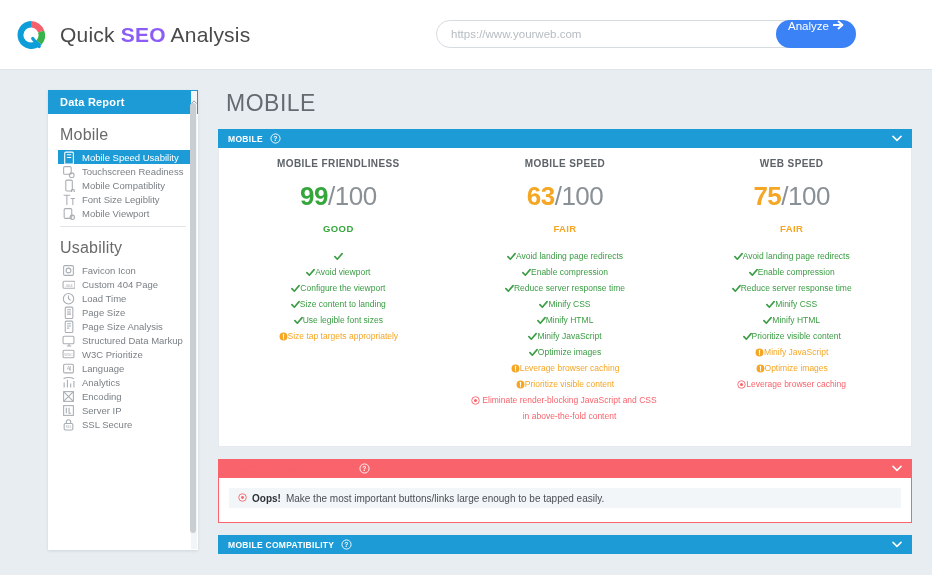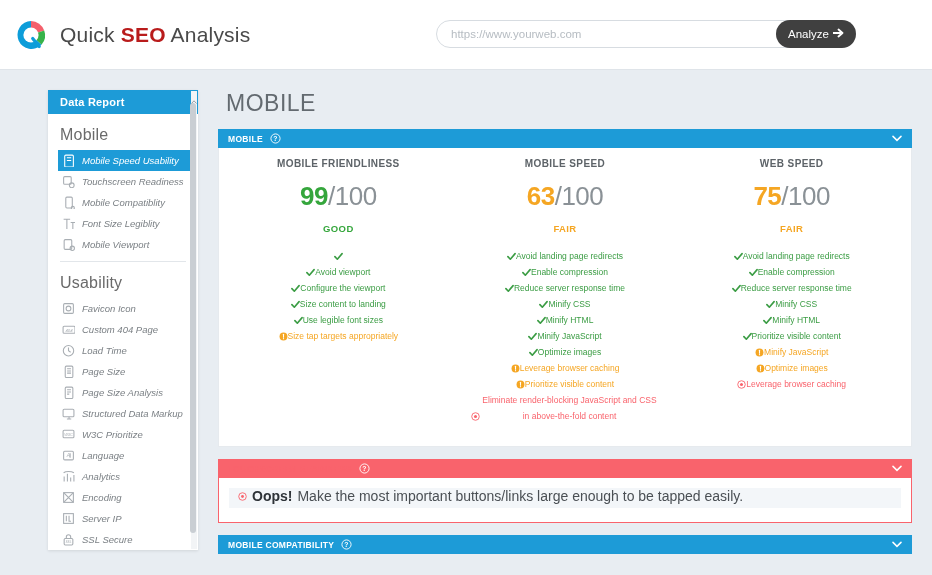--- a/index.html
+++ b/index.html
@@ -14,60 +14,60 @@
   .topbar {
     position: absolute; left: 0; top: 0; width: 932px; height: 70px;
     background: #ffffff; border-bottom: 1px solid #dfe4e9;
   }
   .brand { position: absolute; left: 14px; top: 18px; display: flex; align-items: center; }
   .brand-logo { width: 34px; height: 34px; }
   .brand-text {
     margin-left: 12px; font-size: 21px; color: #4a4a4a; letter-spacing: .2px;
     font-weight: 400; white-space: nowrap;
   }
-  .brand-text b { font-weight: 700; color: #b91c1c; }
+  .brand-text b { font-weight: 700; color: #8b5cf6; }
 
   .searchwrap {
     position: absolute; left: 436px; top: 20px; width: 380px; height: 28px;
     background: #fff; border: 1px solid #d7dce1; border-radius: 14px;
     display: flex; align-items: center;
   }
   .searchwrap input {
     flex: 1; border: 0; outline: 0; background: transparent;
     font-family: "Liberation Sans", sans-serif;
     font-size: 11.5px; color: #555; padding: 0 14px;
   }
   .searchwrap input::placeholder { color: #b6bcc2; }
   .analyze-btn {
     position: absolute; left: 776px; top: 20px; width: 80px; height: 28px;
-    background: #404040; border: 0; border-radius: 14px; color: #fff;
+    background: #3b82f6; border: 0; border-radius: 14px; color: #fff;
     font-family: "Liberation Sans", sans-serif; font-size: 11.5px;
-    cursor: pointer; display: flex; align-items: center; justify-content: center;
+    cursor: pointer; display: flex; align-items: flex-start; justify-content: center;
     gap: 4px; white-space: nowrap;
   }
 
   
   .sidebar {
     position: absolute; left: 48px; top: 90px; width: 150px; height: 460px;
     background: #ffffff; box-shadow: 0 1px 3px rgba(0,0,0,.10);
     overflow: hidden;
   }
   .sb-head {
     height: 24px; background: #1d9bd7; color: #fff;
     font-size: 11px; font-weight: 700; display: flex; align-items: center;
     padding-left: 12px; letter-spacing: .2px;
   }
   .sb-group-title {
     font-size: 16px; color: #6a6a6a; font-weight: 400;
     padding: 12px 0 6px 12px; letter-spacing: .2px;
   }
   .sb-item {
-    height: 21px; display: flex; align-items: center; gap: 7px;
+    height: 14px; display: flex; align-items: center; gap: 7px;
     padding-left: 14px; font-size: 9.5px; color: #7b8085;
-    cursor: pointer; margin-bottom: 0px; font-style: italic;
+    cursor: pointer; margin-bottom: 0px;
   }
   .sb-item.active { background: #1d9bd7; color: #fff; margin: 0 6px 0 10px; padding-left: 4px; }
   .sb-icon { width: 13px; height: 13px; flex: 0 0 13px; opacity: .85; }
   .sb-item.active .sb-icon { opacity: 1; }
   .sb-divider { height: 1px; background: #e2e6ea; margin: 6px 12px 0 12px; }
   .sb-scroll {
     position: absolute; right: 1px; top: 1px; width: 6px; height: 458px;
     background: #f2f4f6;
   }
   .sb-thumb {
@@ -112,35 +112,35 @@
   .score .val { }
   .score .max { color: #8a9196; font-weight: 400; }
   .score-label {
     font-size: 9.5px; font-weight: 700; letter-spacing: .4px;
     margin-top: 11px; margin-bottom: 14px;
   }
   .red   { color: #f9636c; }
 
   .chk-list { }
   .chk {
-    display: flex; align-items: flex-end; justify-content: center;
+    display: flex; align-items: flex-start; justify-content: center;
     gap: 0; font-size: 8.5px; line-height: 16px; padding: 0 12px;
   }
   .chk.ok   { color: #3a9c43; }
   .chk.warn { color: #f5a623; }
   .chk.bad  { color: #f9636c; }
   .chk .g { flex: 0 0 auto; display: inline-flex; align-items: center; height: 16px; }
   .chk .t { text-align: center; }
   .chk.wrap .t { max-width: 180px; }
 
   
   .oops-wrap { padding: 10px 10px 14px 10px; }
   .oops {
-    background: #f3f6f9; height: 20px; display: flex; 
-    padding: 0 9px; gap: 5px; font-size: 14px; color: #4a4f54;
+    background: #f3f6f9; height: 20px; display: flex; align-items: center;
+    padding: 0 9px; gap: 5px; font-size: 10px; color: #4a4f54;
   }
   .oops b { font-weight: 700; color: #2e3338; }
 
   .bottom-bar { }
 </style>
 </head>
 <body>
 
 <div class="topbar">
   <div class="brand">

